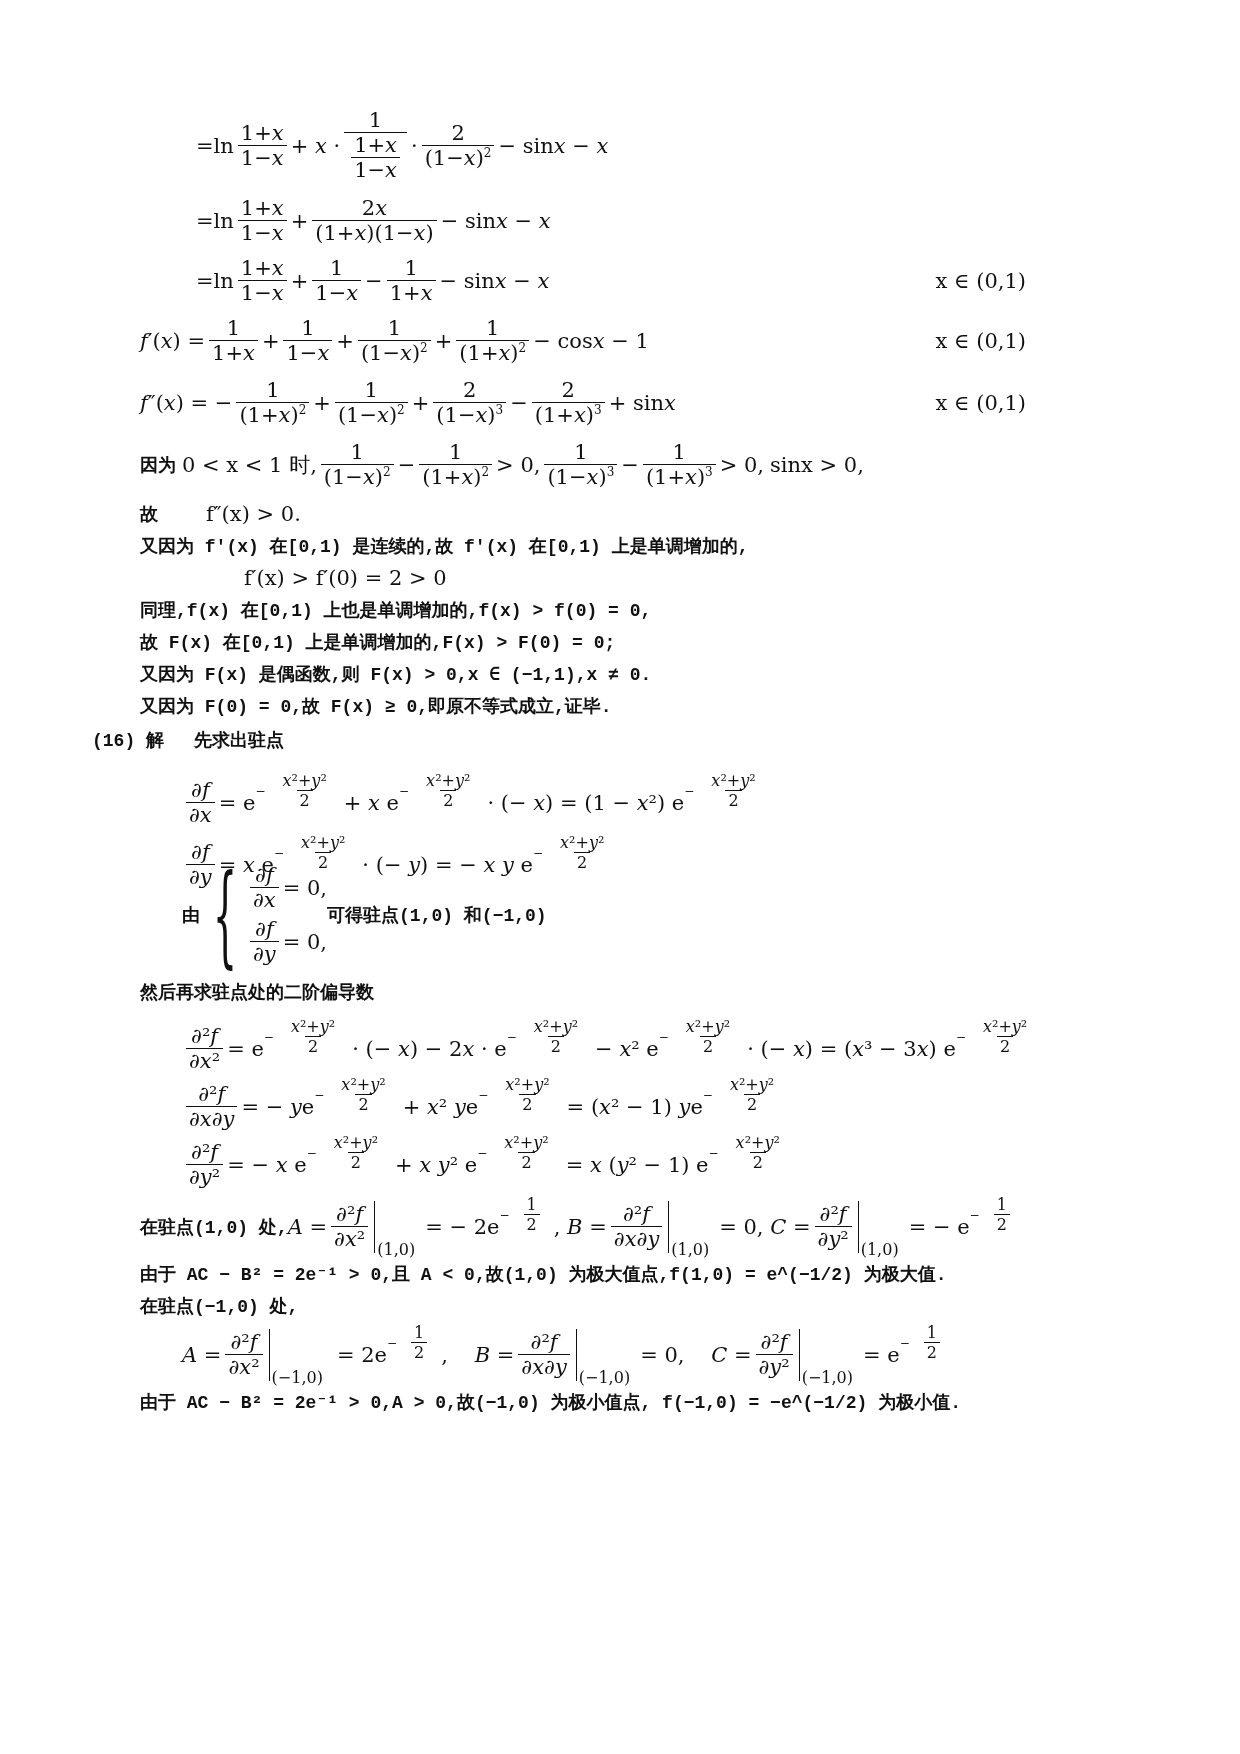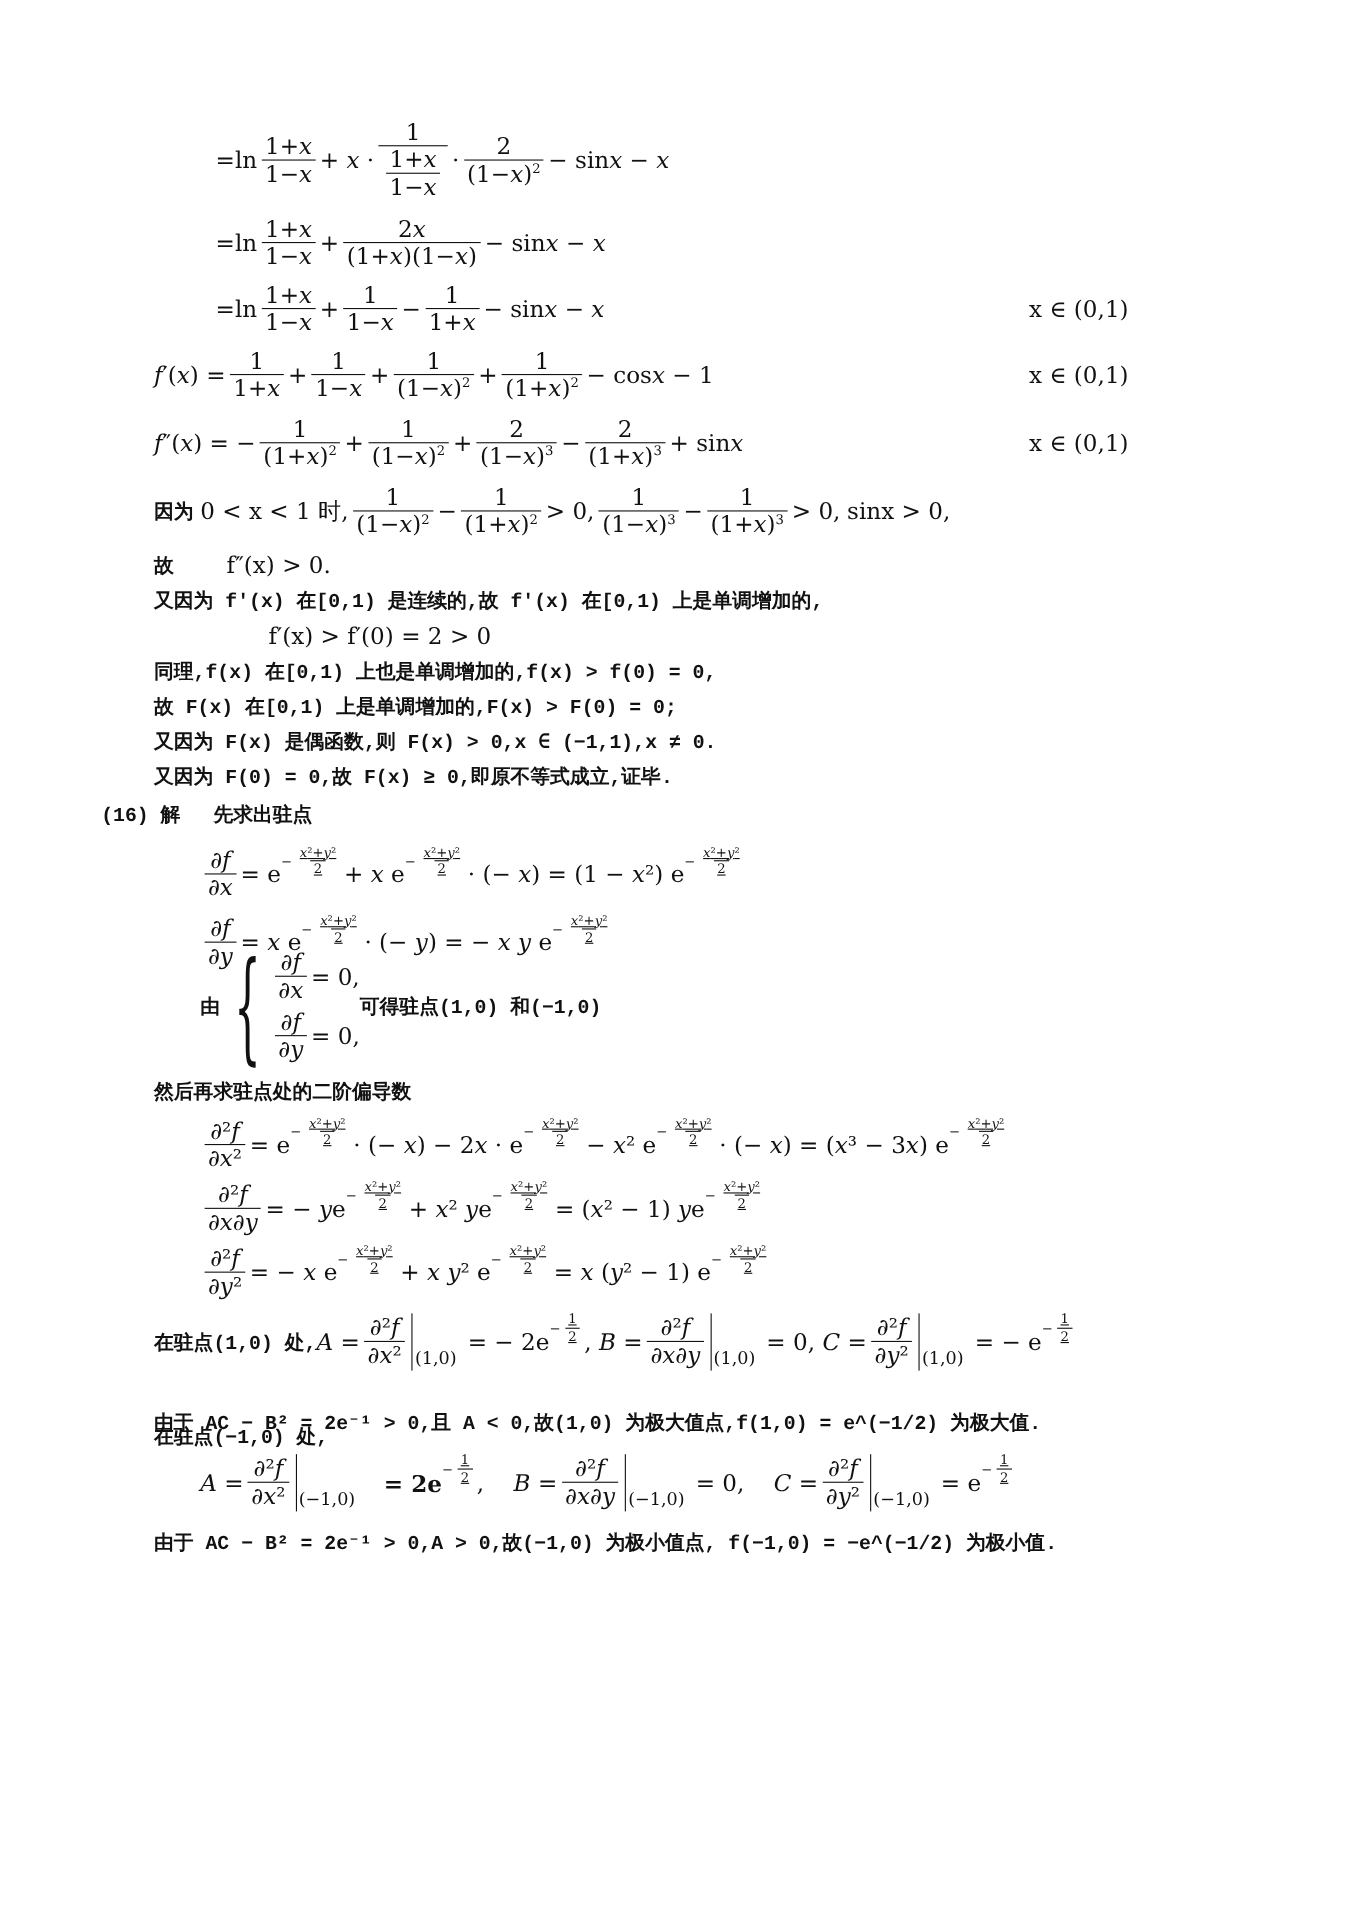--- a/index.html
+++ b/index.html
@@ -6,21 +6,21 @@
   body{width:1240px;height:1754px;position:relative;overflow:hidden;color:#111;
        font-family:"DejaVu Serif","Liberation Serif",serif;font-size:21px;}
   .ln{position:absolute;white-space:nowrap;display:flex;align-items:center;}
   .cjk{font-family:Liberation Mono, monospace;font-weight:bold;font-size:18px;}
   i{font-style:italic;}
   .fr{display:inline-flex;flex-direction:column;align-items:center;vertical-align:middle;margin:0 4px;}
   .fr .n{padding:0 3px;line-height:1.15;}
   .fr .d{border-top:1.5px solid #111;padding:0 3px;line-height:1.2;}
   sup{font-size:12px;vertical-align:super;}
   .ex{font-size:12px;position:relative;top:-12px;display:inline-flex;align-items:center;}
-  .ex .fr{font-size:12px;margin:4px;text-decoration:underline;}
+  .ex .fr{font-size:16px;margin:14px;}
   .ex .fr .d{border-top:1px solid #111;}
   .brace{font-size:110px;font-weight:100;line-height:1;transform:scaleX(0.35);display:inline-block;margin:0 -14px 0 -10px;}
   .evalbar{display:inline-block;border-left:1.5px solid #111;height:52px;margin:0 2px 0 2px;position:relative;}
   .evalsub{font-size:16px;align-self:flex-end;margin-bottom:2px;}
 </style>
 </head>
 <body>
 
 <div class="ln" style="left:196px;top:108px;">
   <span>=ln</span>
@@ -333,32 +333,32 @@
     </span>
   <span class="evalbar"></span>
     <span class="evalsub">(1,0)</span>
   <span style="margin-left:10px;">= − e</span>
     <span class="ex">−<span class="fr">
         <span class="n">1</span>
         <span class="d">2</span>
       </span></span>
 </div>
 
-<div class="ln cjk" style="left:140px;top:1262px;margin-top:19px;">由于 AC − B² = 2e⁻¹ &gt; 0,且 A &lt; 0,故(1,0) 为极大值点,f(1,0) = e^(−1/2) 为极大值.</div>
+<div class="ln cjk" style="left:140px;top:1262px;">由于 AC − B² = 2e⁻¹ &gt; 0,且 A &lt; 0,故(1,0) 为极大值点,f(1,0) = e^(−1/2) 为极大值.</div>
 <div class="ln cjk" style="left:140px;top:1294px;">在驻点(−1,0) 处,</div>
 
 <div class="ln" style="left:182px;top:1322px;">
   <span><i>A</i> =</span>
   <span class="fr">
       <span class="n">∂²<i>f</i></span>
       <span class="d">∂<i>x</i>²</span>
     </span>
   <span class="evalbar"></span>
     <span class="evalsub">(−1,0)</span>
-  <span style="margin-left:26px;font-weight:bold;">= 2e</span>
+  <span style="margin-left:14px;">= 2e</span>
     <span class="ex">−<span class="fr">
         <span class="n">1</span>
         <span class="d">2</span>
       </span></span>
   <span>,&nbsp;&nbsp;&nbsp; <i>B</i> =</span>
   <span class="fr">
       <span class="n">∂²<i>f</i></span>
       <span class="d">∂<i>x</i>∂<i>y</i></span>
     </span>
   <span class="evalbar"></span>

